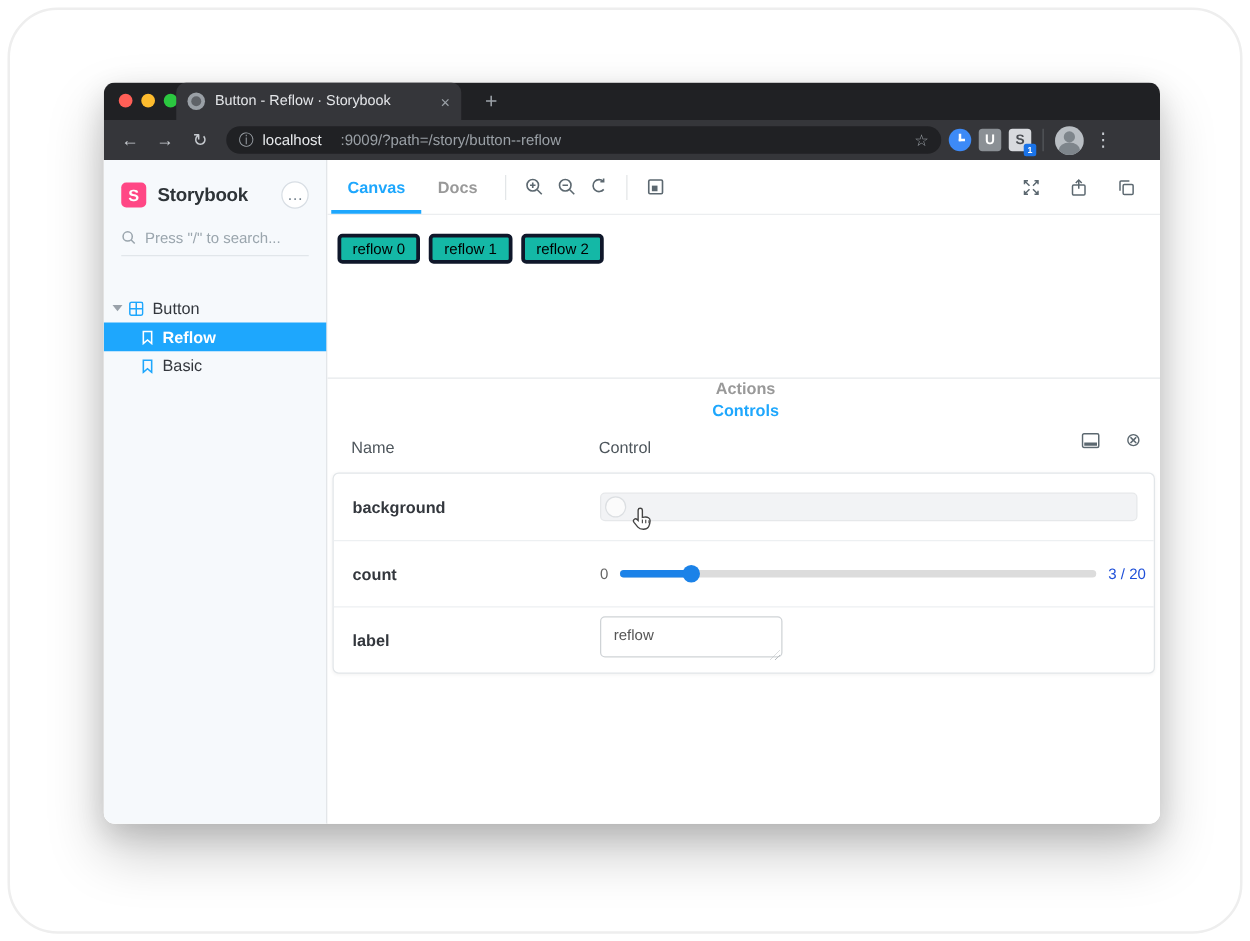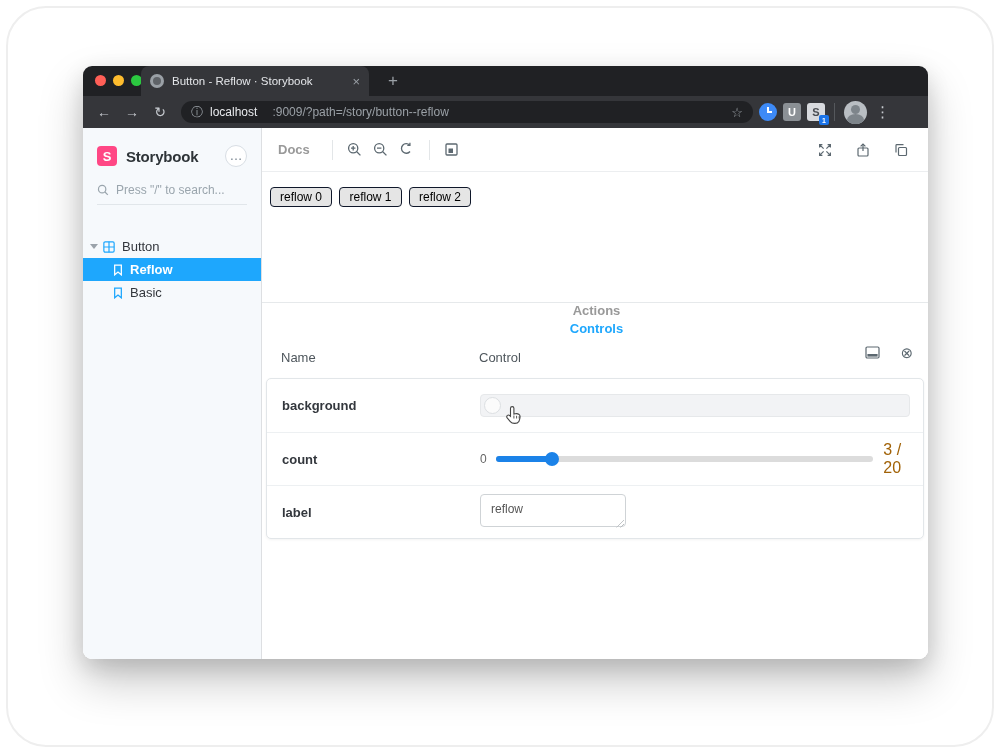--- a/index.html
+++ b/index.html
@@ -76,22 +76,22 @@
   .main { flex:1; display:flex; flex-direction:column; background:#fff; min-width:0; }
   .canvas-toolbar { height:44px; display:flex; align-items:center; border-bottom:1px solid #eceef0; padding-left:3px; }
   .ptab { height:100%; display:flex; align-items:center; padding:3px 13px 0; font-size:13px; font-weight:700; color:#999;
           border-bottom:3px solid transparent; }
   .ptab.active { color:#1ea7fd; border-bottom-color:#1ea7fd; }
   .vsep { width:1px; height:20px; background:#e3e6e8; margin:0 9px; }
   .icon-btn { width:26px; height:26px; display:flex; align-items:center; justify-content:center; color:#5c6870; }
   .right-icons { margin-left:auto; display:flex; align-items:center; gap:12px; padding-right:14px; }
 
   .story { height:130px; padding:15px 0 0 8px; }
-  .story-btn { font-family:"Liberation Sans", sans-serif; font-size:12px; color:#000; background:#e5e5e5;
-               border:1px solid #0f172a; border-radius:4px; padding:2px 9px; margin-right:3px; }
+  .story-btn { font-family:"Liberation Sans", sans-serif; font-size:12px; color:#000; background:#14b8a6;
+               border:3px solid #0f172a; border-radius:4px; padding:2px 9px; margin-right:3px; }
 
   .panel-tabbar { height:32px; border-top:1px solid #e6e9eb; display:flex; align-items:center; padding-left:3px;flex-direction:column; }
   .panel-tabbar .ptab { padding:0 15px; border-bottom:3px solid transparent; height:32px; }
   .panel-icons { margin-left:auto; display:flex; align-items:center; gap:15px; padding-right:15px; color:#5c6870; }
   .circle-x { font-size:15px; color:#5c6870; line-height:1; }
 
   .args { flex:1; position:relative; padding:0 4px; }
   .args-header { display:grid; grid-template-columns:198px 1fr; padding:16px 0 13px 15px; font-size:13px; color:#4e565c; }
   .tbody { border:1px solid #e2e6e9; border-radius:5px; background:#fff; box-shadow:0 1px 3px rgba(0,0,0,.05); }
   .arg-row { display:grid; grid-template-columns:198px 1fr; align-items:center; height:53px; padding-left:15px; border-top:1px solid #edf0f2; }
@@ -100,21 +100,21 @@
 
   .color-ctrl { width:430px; height:23px; background:#f2f3f5; border:1px solid #e6e8ea; border-radius:4px;
                 display:flex; align-items:center; padding:0 3px; }
   .swatch { width:17px; height:17px; border-radius:50%; background:#fbfbfb; border:1px solid #dcdfe2; }
 
   .range-ctrl { display:flex; align-items:center; }
   .range-min { font-size:12px; color:#666; margin-right:9px; }
   .range-track { position:relative; width:381px; height:6px; background:#dcdcdc; border-radius:3px; }
   .range-fill { position:absolute; left:0; top:0; height:6px; border-radius:3px; background:#1b82e8; }
   .range-thumb { position:absolute; top:-4px; width:14px; height:14px; border-radius:50%; background:#1b82e8; transform:translateX(-50%); }
-  .range-val { font-size:16px; color:#a16207; margin-left:10px; }
+  .range-val { font-size:12px; color:#1d4ed8; margin-left:10px; }
 
   .text-ctrl { width:146px; height:33px; border:1px solid #cfd3d6; border-radius:4px; font-family:"Liberation Sans", sans-serif;
                font-size:12px; color:#555; padding:7px 10px; resize:none; outline:none; position:relative; background:#fff; }
   .resize-grip { position:relative; }
   .resize-grip::after { content:""; position:absolute; right:2px; bottom:3px; width:8px; height:8px;
     background:repeating-linear-gradient(135deg, transparent 0 2px, #b9bdc0 2px 3px); clip-path:polygon(100% 0, 100% 100%, 0 100%); }
 
   .cursor-hand { position:absolute; left:505px; top:405px; z-index:40; pointer-events:none; }
 </style>
 </head>
@@ -202,20 +202,21 @@
             </svg>
           </span>
           <span>Basic</span>
         </div>
       </div>
     </div>
 
     <div class="main">
 
       <div class="canvas-toolbar">
+        <div class="ptab active">Canvas</div>
         <div class="ptab">Docs</div>
         <span class="vsep"></span>
         <span class="icon-btn">
           <svg width="15" height="15" viewBox="0 0 15 15">
                 <circle cx="6.2" cy="6.2" r="4.6" fill="none" stroke="#5c6870" stroke-width="1.3"></circle>
                 <line x1="9.8" y1="9.8" x2="13.4" y2="13.4" stroke="#5c6870" stroke-width="1.3"></line>
                 <line x1="4" y1="6.2" x2="8.4" y2="6.2" stroke="#5c6870" stroke-width="1.3"></line>
                 <line x1="6.2" y1="4" x2="6.2" y2="8.4" stroke="#5c6870" stroke-width="1.3"></line>
               </svg>
         </span>

